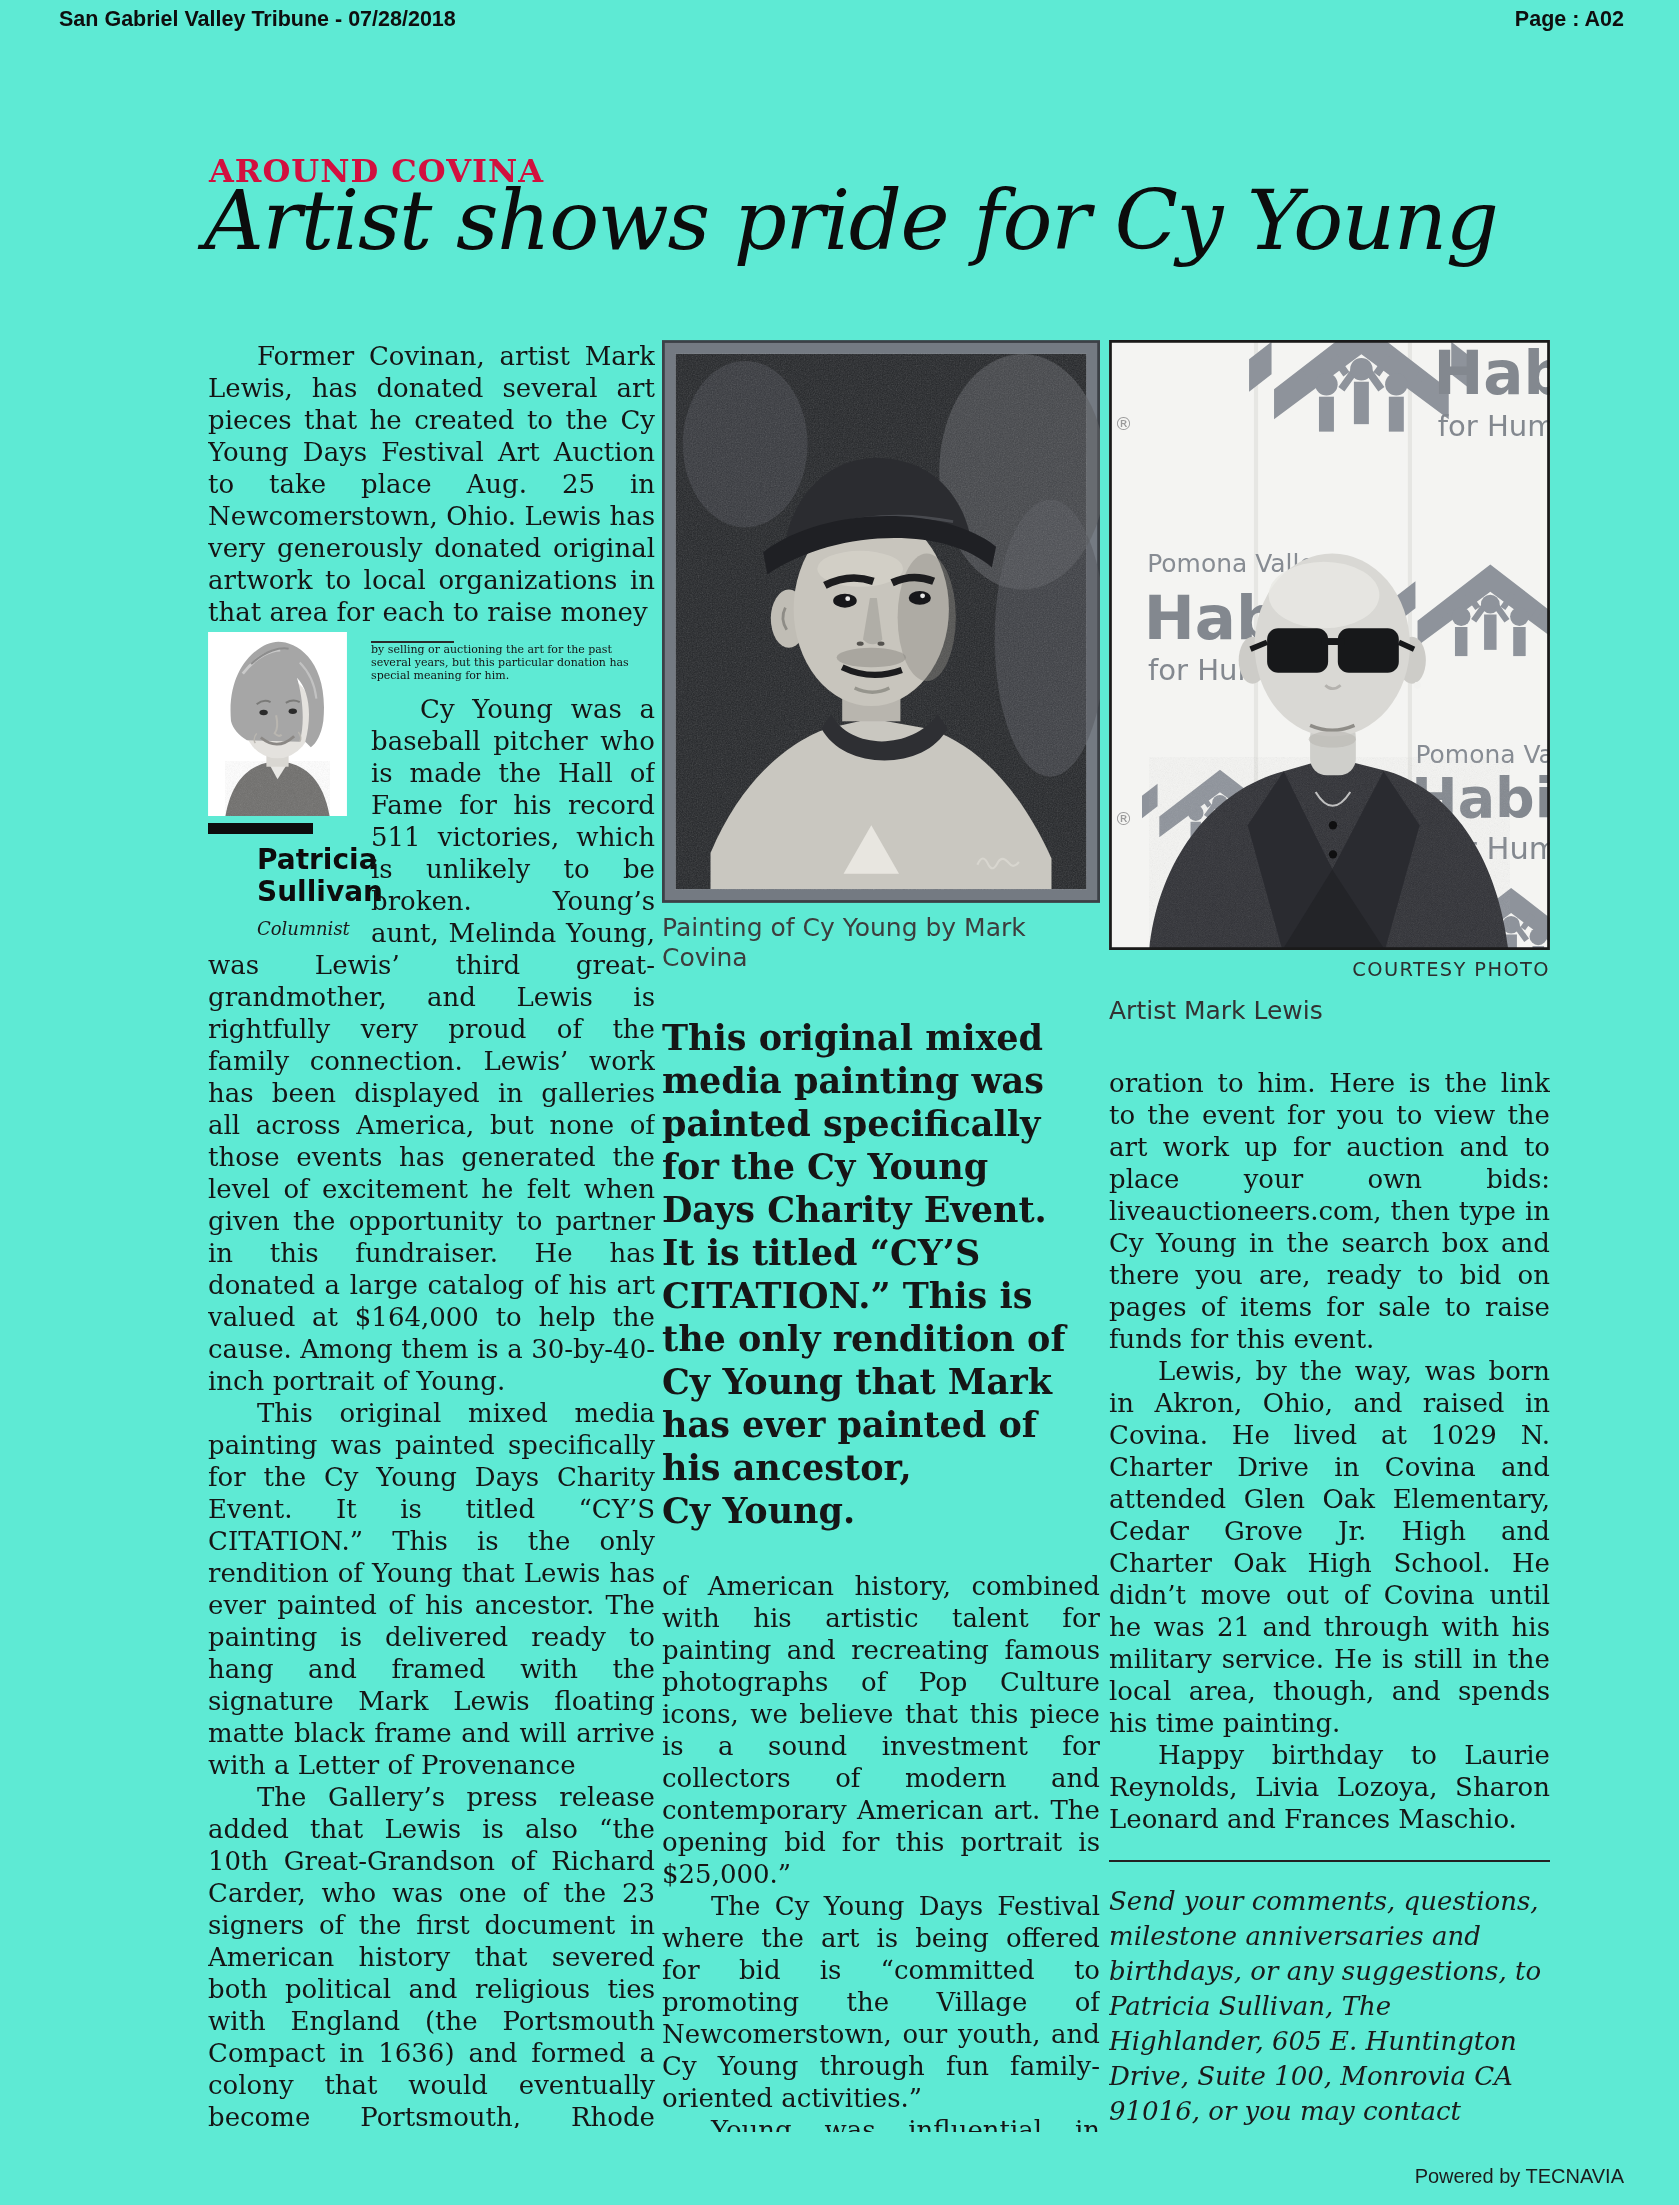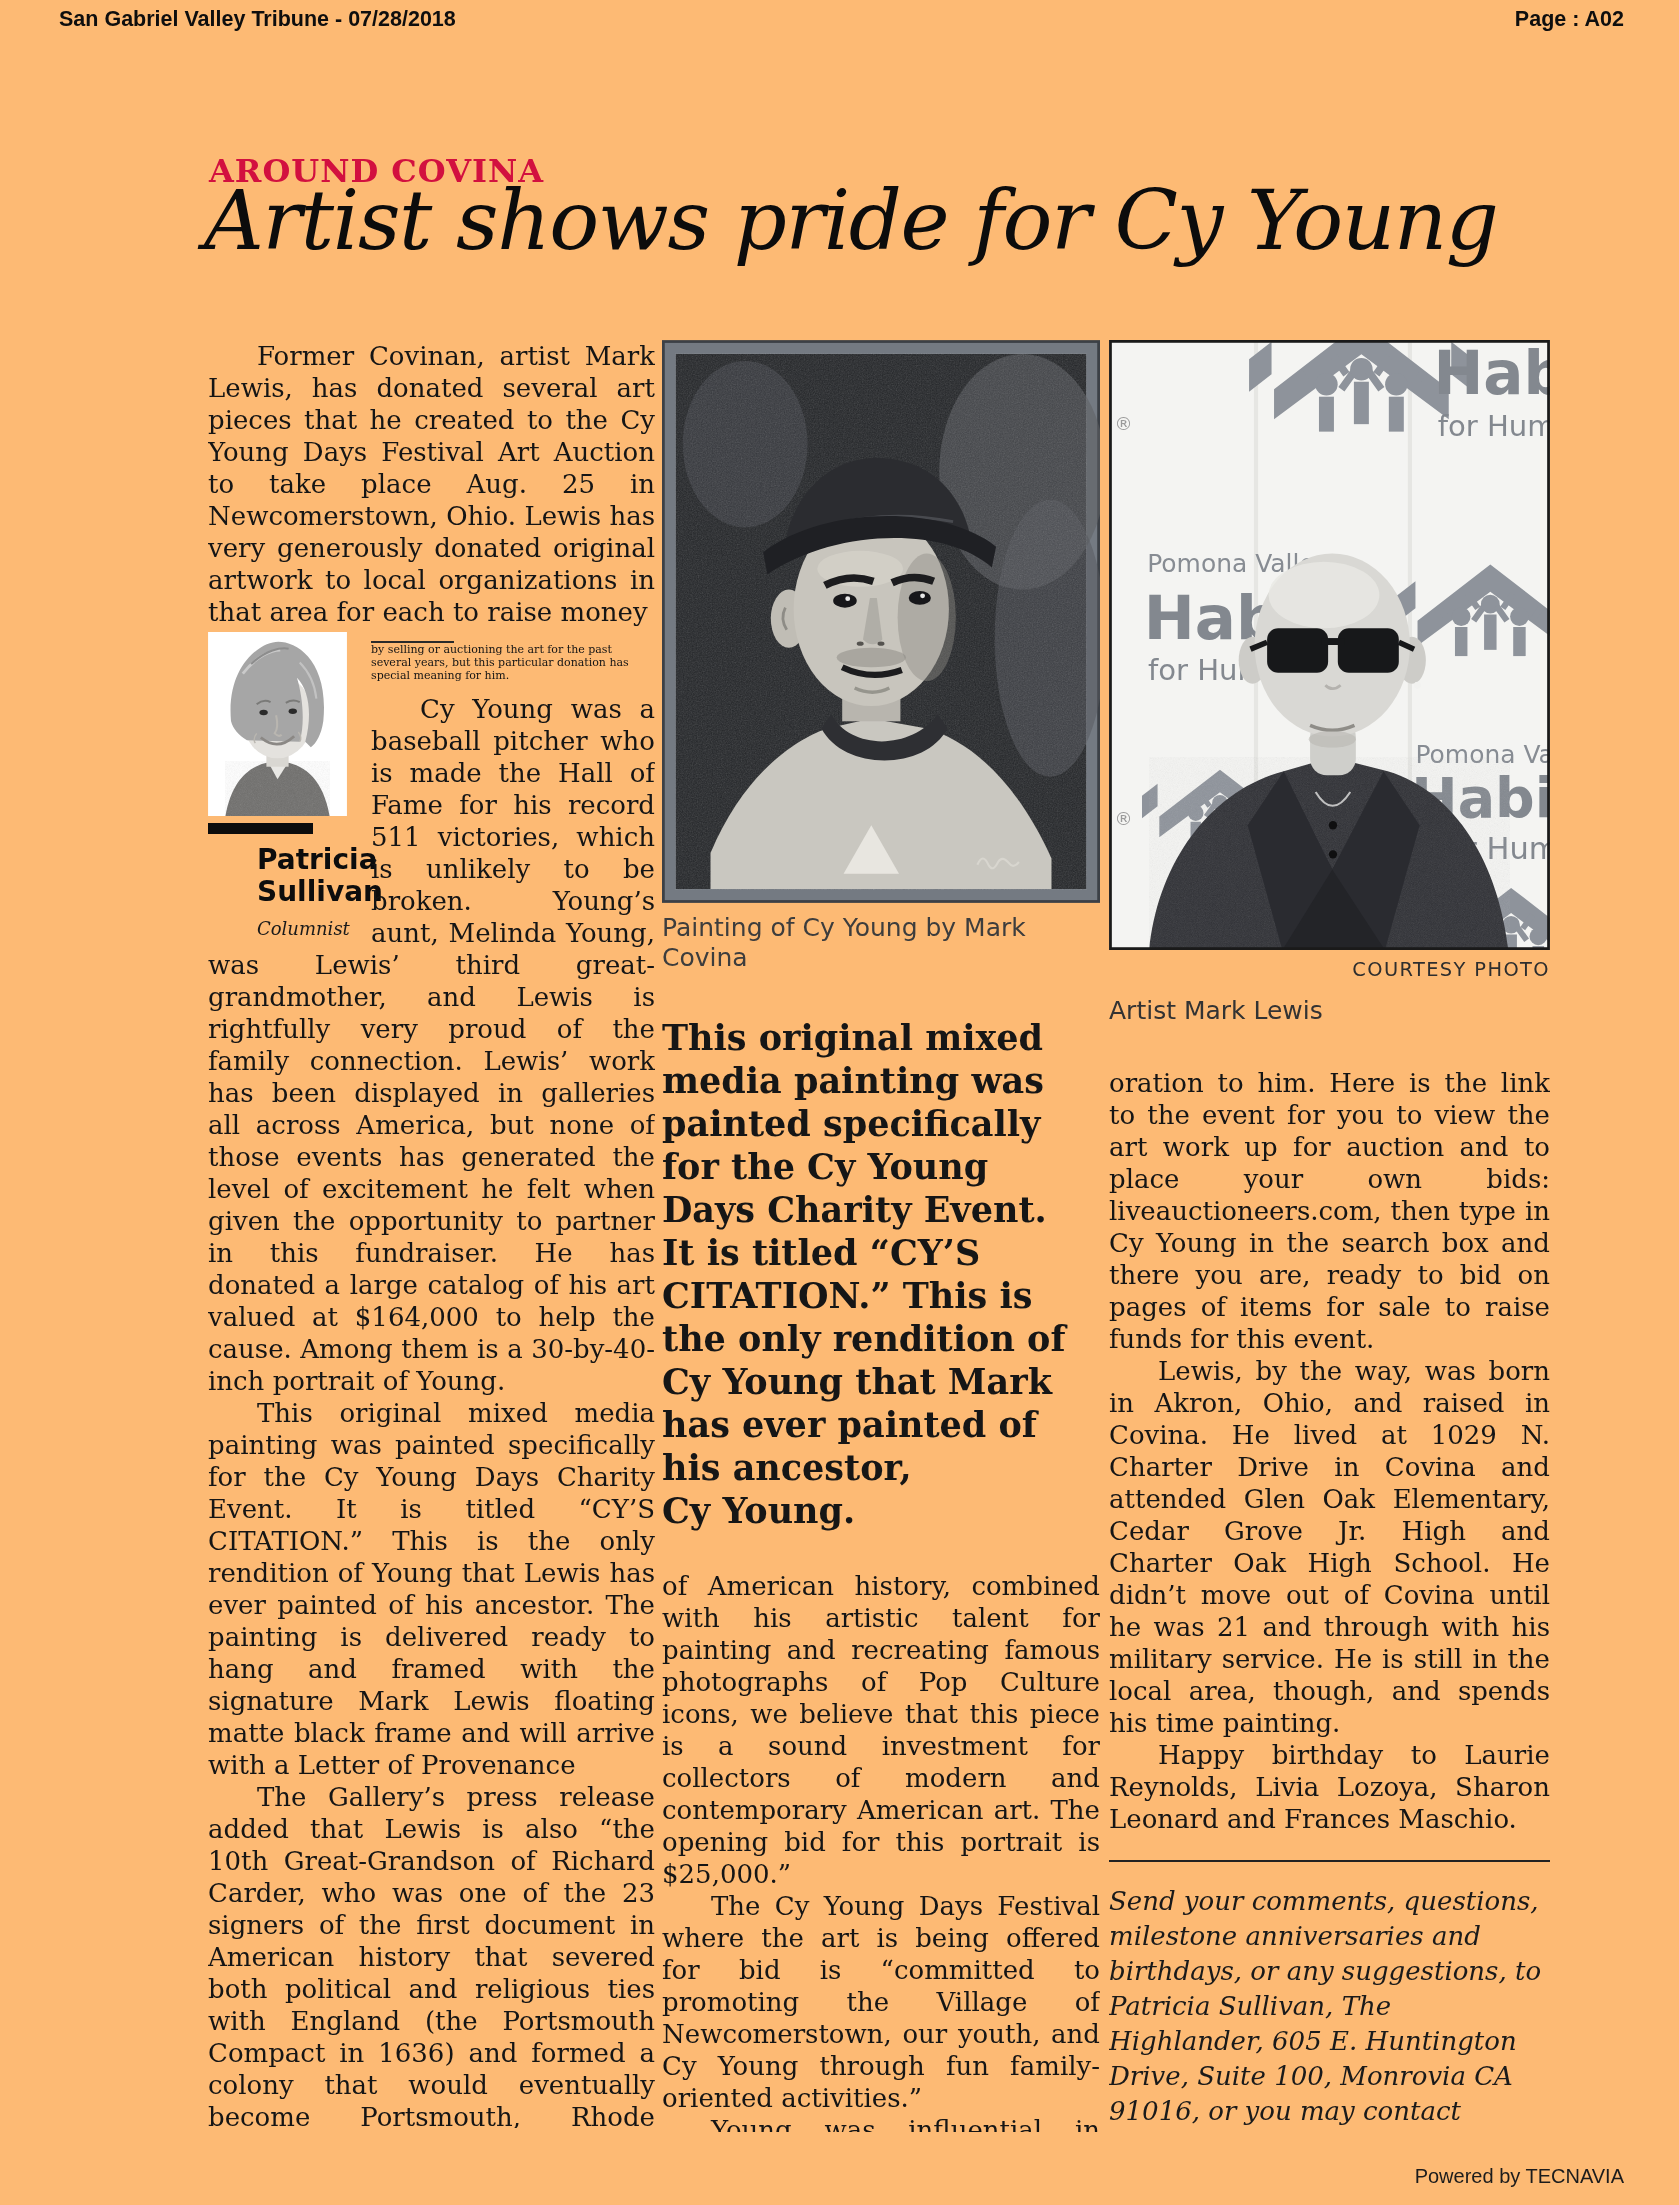--- a/index.html
+++ b/index.html
@@ -1,16 +1,16 @@
 <!DOCTYPE html>
 <html style="font-size:11px"><head>
 <meta charset="utf-8">
 <style>
   html,body{margin:0;padding:0;background:#ffffff;}
-  .page{position:relative;width:1679px;height:2205px;background:#fdba74;overflow:hidden;
+  .page{position:relative;width:1679px;height:2205px;background:#5eead4;overflow:hidden;
         font-family:"DejaVu Serif", serif;color:#141414;}
   
   .vhead{position:absolute;top:7px;left:59px;font-family:"Liberation Sans", sans-serif;
          font-weight:bold;font-size:21.5px;color:#0e0e0e;}
   .vpage{position:absolute;top:7px;right:55px;font-family:"Liberation Sans", sans-serif;
          font-weight:bold;font-size:21.5px;color:#0e0e0e;}
   
   .kicker{position:absolute;left:209px;top:152px;font-family:"DejaVu Serif", serif;
           font-weight:bold;font-size:32px;letter-spacing:1px;}
   .headline{position:absolute;left:204px;top:175px;width:1386px;font-style:italic;

